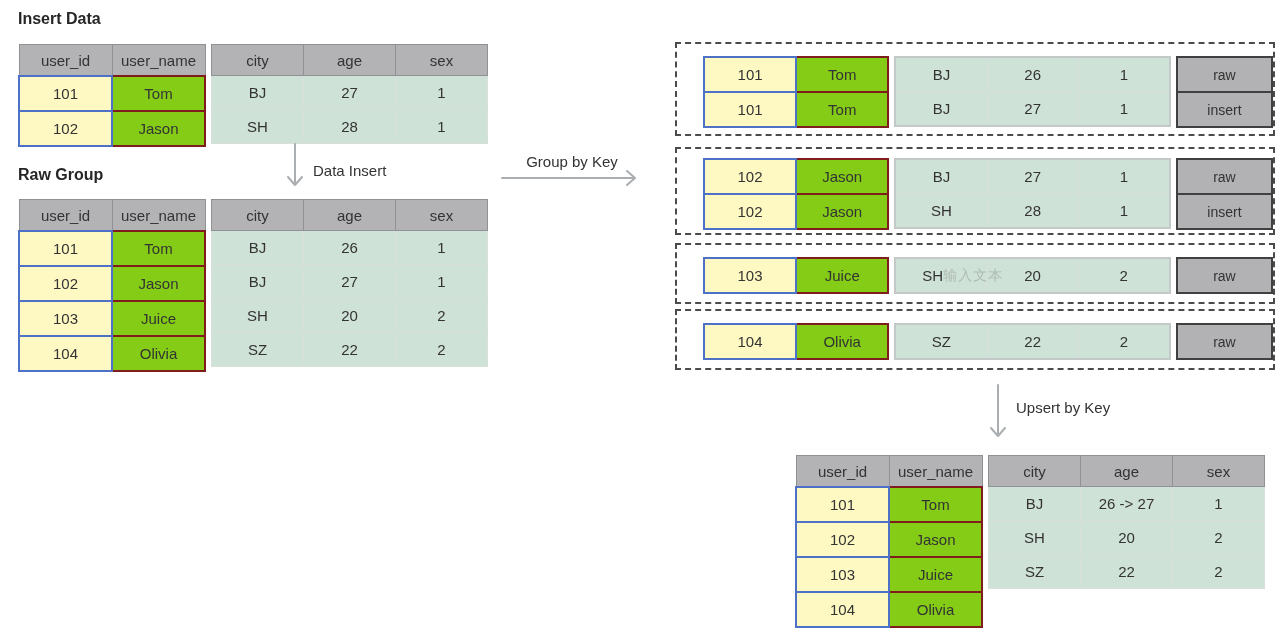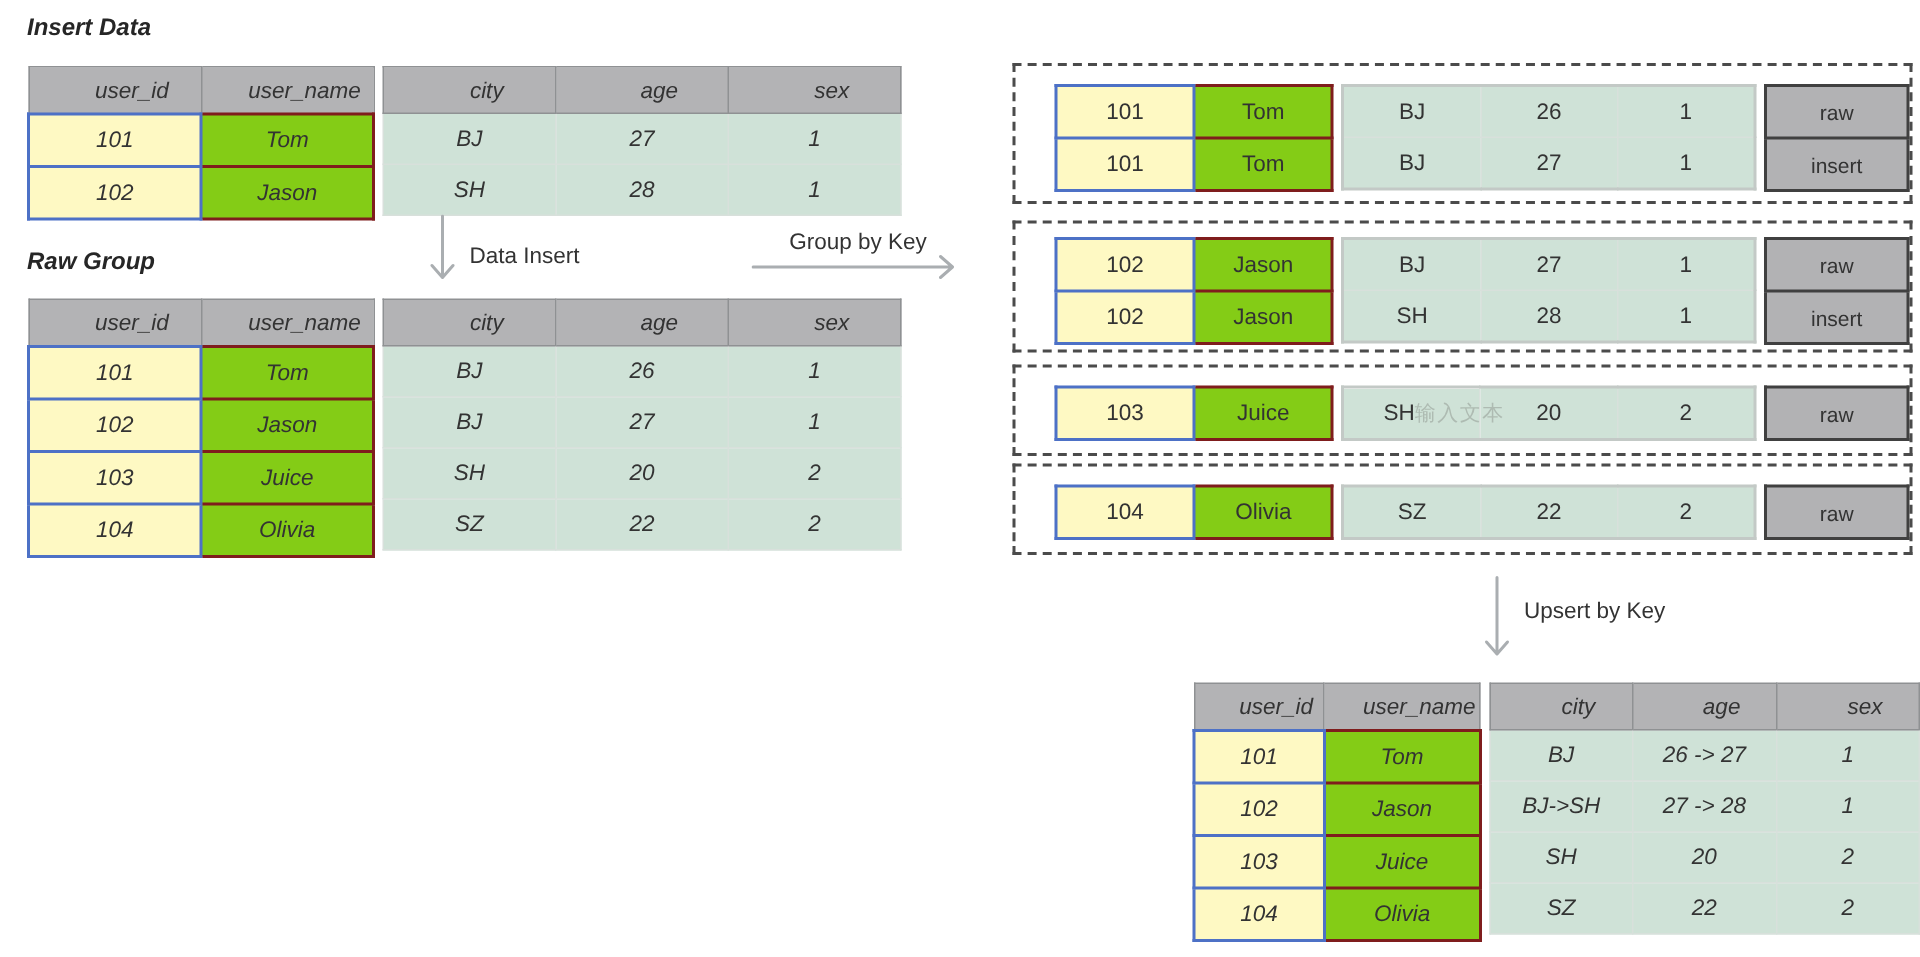--- a/index.html
+++ b/index.html
@@ -1,28 +1,28 @@
 <!DOCTYPE html>
 <html><head>
 <meta charset="utf-8">
 <style>
   html,body{margin:0;padding:0;}
   body{
     width:1280px;height:638px;position:relative;overflow:hidden;
     background:#ffffff;color:#333333;
     font-family:"Liberation Sans","DejaVu Sans",sans-serif;
   }
-  .abs{position:absolute;font-style:italic;}
+  .abs{position:absolute;}
   .title{font-weight:bold;font-size:16px;color:#262626;}
   .flowlabel{position:absolute;font-size:15px;color:#333333;text-align:center;}
 
   .kv{display:flex;gap:5px;align-items:flex-start;}
   table.tbl{border-collapse:collapse;table-layout:fixed;}
   .tbl td{text-align:center;font-size:15px;padding:0;height:33px;overflow:visible;}
-  td.hd{width:91px;height:30px;background:#b3b3b5;border:1px solid #8f9193;color:#333;padding-left:23px;}
+  td.hd{width:91px;height:30px;background:#b3b3b5;border:1px solid #8f9193;color:#333;}
   td.kid{width:91px;background:#fef9c3;border:2px solid #4d71c6;}
   td.kname{width:91px;background:#84cc16;border:2px solid #7f1d1d;}
   td.val{width:91px;background:#cfe2d7;border:1px solid #d8e0db;}
   table.vtbl-outline{border:2px solid #c3c9c6;}
   td.tag{width:94px;background:#b2b2b4;border:2px solid #404040;font-size:14px;}
 
   .grp{position:absolute;left:675px;width:600px;border:2px dashed #4b4b4b;box-sizing:border-box;}
   .grow{display:flex;gap:5px;align-items:flex-start;}
 
   td.cityph{position:relative;}
@@ -323,25 +323,20 @@
       <td class="hd">city</td>
       <td class="hd">age</td>
       <td class="hd">sex</td>
     </tr>
     <tr>
       <td class="val">BJ</td>
       <td class="val">26 -&gt; 27</td>
       <td class="val">1</td>
     </tr>
     <tr>
-      <td class="val">BJ-&gt;SH</td>
-      <td class="val">27 -&gt; 28</td>
-      <td class="val">1</td>
-    </tr>
-    <tr>
       <td class="val">SH</td>
       <td class="val">20</td>
       <td class="val">2</td>
     </tr>
     <tr>
       <td class="val">SZ</td>
       <td class="val">22</td>
       <td class="val">2</td>
     </tr>
   </tbody>

